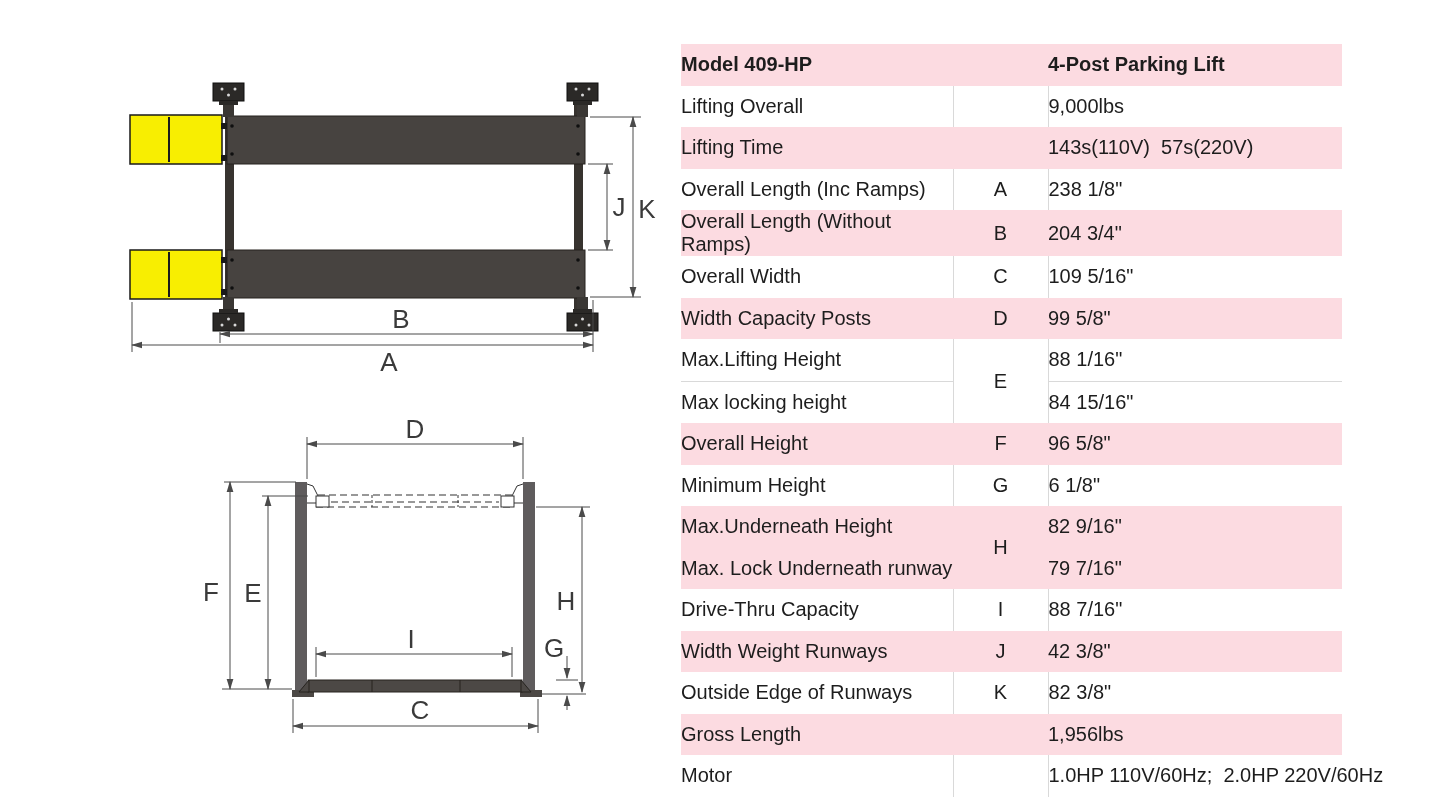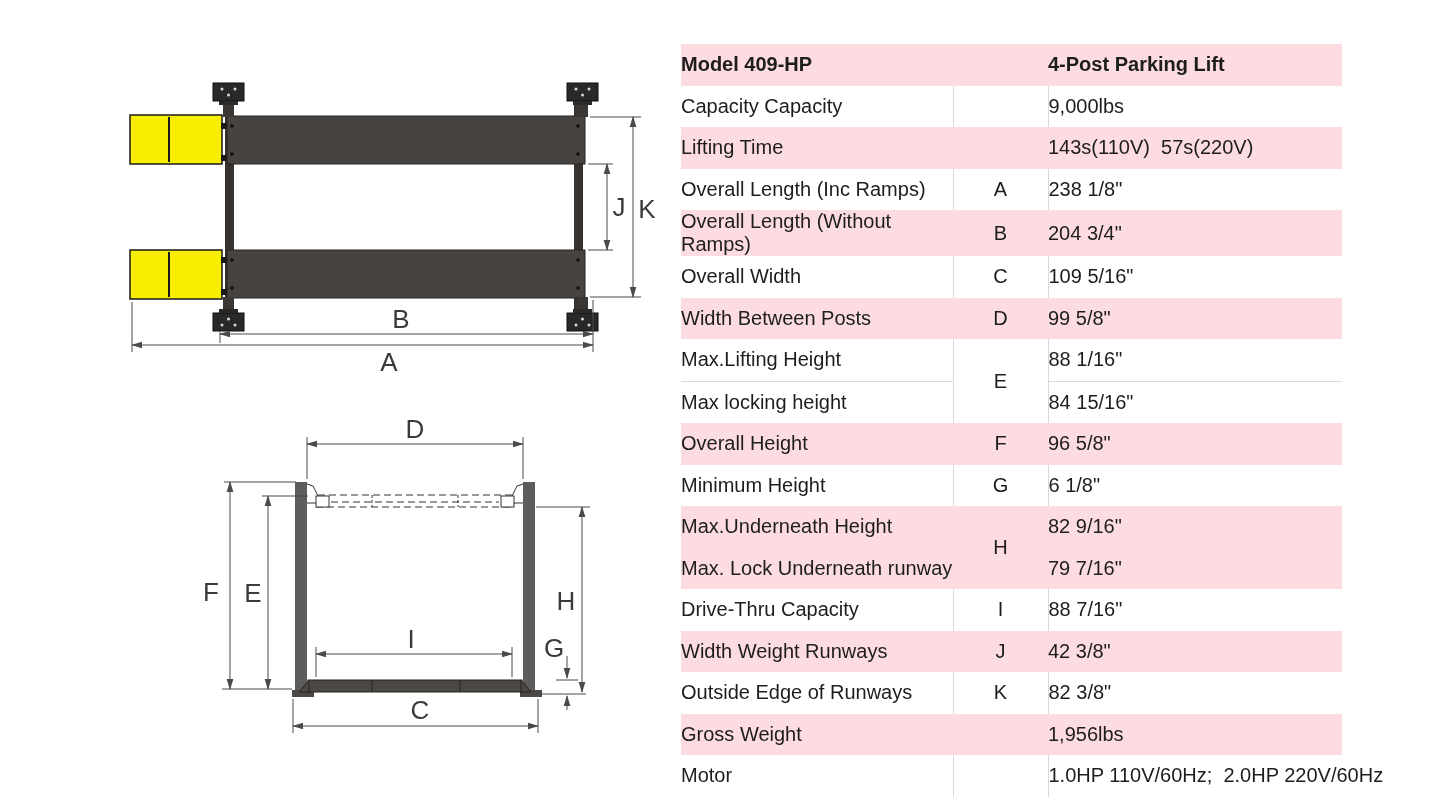--- a/index.html
+++ b/index.html
@@ -191,21 +191,21 @@
   </svg>
 
   <table id="spec-table">
     <tbody>
         <tr class="head">
       <td class="c1">Model 409-HP</td>
       <td class="c2"></td>
       <td class="c3">4-Post Parking Lift</td>
     </tr>
     <tr class="white">
-      <td class="c1">Capacity Capacity</td>
+      <td class="c1">Lifting Overall</td>
       <td class="c2"></td>
       <td class="c3">9,000lbs</td>
     </tr>
     <tr class="pink">
       <td class="c1">Lifting Time</td>
       <td class="c2"></td>
       <td class="c3">143s(110V)  57s(220V)</td>
     </tr>
     <tr class="white">
       <td class="c1">Overall Length (Inc Ramps)</td>
@@ -216,21 +216,21 @@
       <td class="c1">Overall Length (Without Ramps)</td>
       <td class="c2">B</td>
       <td class="c3">204 3/4"</td>
     </tr>
     <tr class="white">
       <td class="c1">Overall Width</td>
       <td class="c2">C</td>
       <td class="c3">109 5/16"</td>
     </tr>
     <tr class="pink">
-      <td class="c1">Width Between Posts</td>
+      <td class="c1">Width Capacity Posts</td>
       <td class="c2">D</td>
       <td class="c3">99 5/8"</td>
     </tr>
     <tr class="white">
       <td class="c1 sepb">Max.Lifting Height</td>
       <td class="c2" rowspan="2">E</td>
       <td class="c3 sepb">88 1/16"</td>
     </tr>
     <tr class="white">
       <td class="c1">Max locking height</td>
@@ -264,21 +264,21 @@
       <td class="c1">Width Weight Runways</td>
       <td class="c2">J</td>
       <td class="c3">42 3/8"</td>
     </tr>
     <tr class="white">
       <td class="c1">Outside Edge of Runways</td>
       <td class="c2">K</td>
       <td class="c3">82 3/8"</td>
     </tr>
     <tr class="pink">
-      <td class="c1">Gross Weight</td>
+      <td class="c1">Gross Length</td>
       <td class="c2"></td>
       <td class="c3">1,956lbs</td>
     </tr>
     <tr class="white">
       <td class="c1">Motor</td>
       <td class="c2"></td>
       <td class="c3">1.0HP 110V/60Hz;  2.0HP 220V/60Hz</td>
     </tr>
   </tbody>
     </table>

